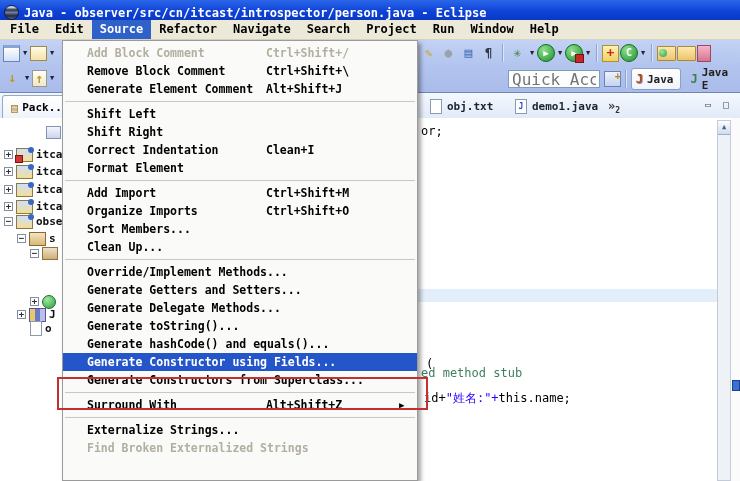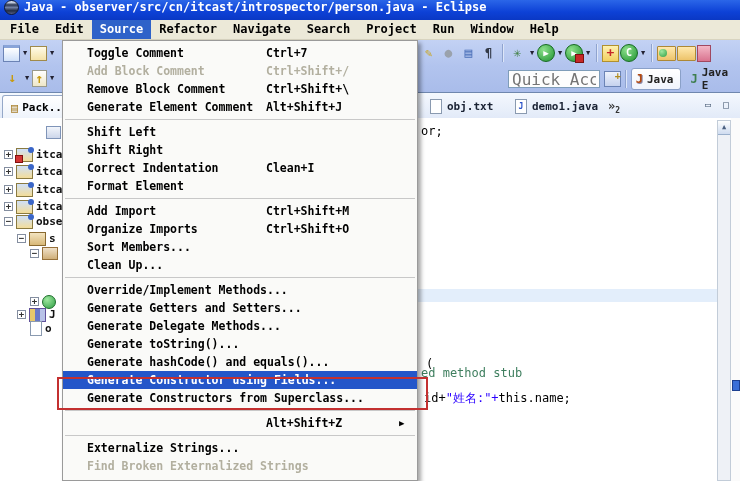--- a/index.html
+++ b/index.html
@@ -1,21 +1,21 @@
 <!DOCTYPE html>
 <html><head>
 <meta charset="utf-8">
 <style>
   html,body{margin:0;padding:0;background:#888;}
   .screen{position:relative;width:740px;height:481px;overflow:hidden;background:#fff;
     font-family:"DejaVu Sans Mono","Liberation Mono",monospace;-webkit-font-smoothing:none;}
   
   .titlebar{position:absolute;left:0;top:0;width:740px;height:20px;
     background:linear-gradient(180deg,#2b66e8 0%,#0d41d6 60%,#0a38c4 100%);
-    display:flex;align-items:flex-start;gap:5px;padding-left:4px;box-sizing:border-box;}
+    display:flex;align-items:flex-end;gap:5px;padding-left:4px;box-sizing:border-box;}
   .titlebar .ttext{color:#fff;font-size:12px;font-weight:bold;white-space:nowrap;letter-spacing:0px;}
   .i-eclipse{width:13px;height:13px;border-radius:50%;
     background:linear-gradient(180deg,#cfd8ea 10%,#2a3550 30%,#6f7da0 50%,#222c44 75%,#55608a 100%);
     border:1px solid #101830;display:inline-block;}
   
   .menubar{position:absolute;left:0;top:20px;width:740px;height:20px;background:#ece9d8;
     display:flex;align-items:stretch;padding-left:2px;font-size:12px;font-weight:bold;border-bottom:1px solid #d8d4c0;box-sizing:border-box;}
   .mb-item{padding:0 8px;line-height:19px;color:#000;}
   .mb-item.active{background:#2e62c9;color:#fff;}
   
@@ -259,24 +259,20 @@
     <div class="code" style="left:6px;top:272px"><span>id+</span><span class="str">"姓名:"+</span><span>this.name;</span></div>
     <div class="scrollbar">
       <span class="sb-up">▲</span>
     </div>
     <div class="overview-ruler">
       <span class="ov-mark"></span>
     </div>
   </div>
 
   <div class="dropdown" id="source-menu">
-      <div class="mi">
-        <span class="lbl">Toggle Comment</span>
-        <span class="sc">Ctrl+7</span>
-      </div>
       <div class="mi dis">
         <span class="lbl">Add Block Comment</span>
         <span class="sc">Ctrl+Shift+/</span>
       </div>
       <div class="mi">
         <span class="lbl">Remove Block Comment</span>
         <span class="sc">Ctrl+Shift+\</span>
       </div>
       <div class="mi">
         <span class="lbl">Generate Element Comment</span>
@@ -328,20 +324,21 @@
         <span class="lbl">Generate hashCode() and equals()...</span>
       </div>
       <div class="mi hl">
         <span class="lbl">Generate Constructor using Fields...</span>
       </div>
       <div class="mi">
         <span class="lbl">Generate Constructors from Superclass...</span>
       </div>
       <div class="msep"></div>
       <div class="mi">
+        <span class="lbl">Surround With</span>
         <span class="sc">Alt+Shift+Z</span>
         <span class="arrow">▶</span>
       </div>
       <div class="msep"></div>
       <div class="mi">
         <span class="lbl">Externalize Strings...</span>
       </div>
       <div class="mi dis">
         <span class="lbl">Find Broken Externalized Strings</span>
       </div>

